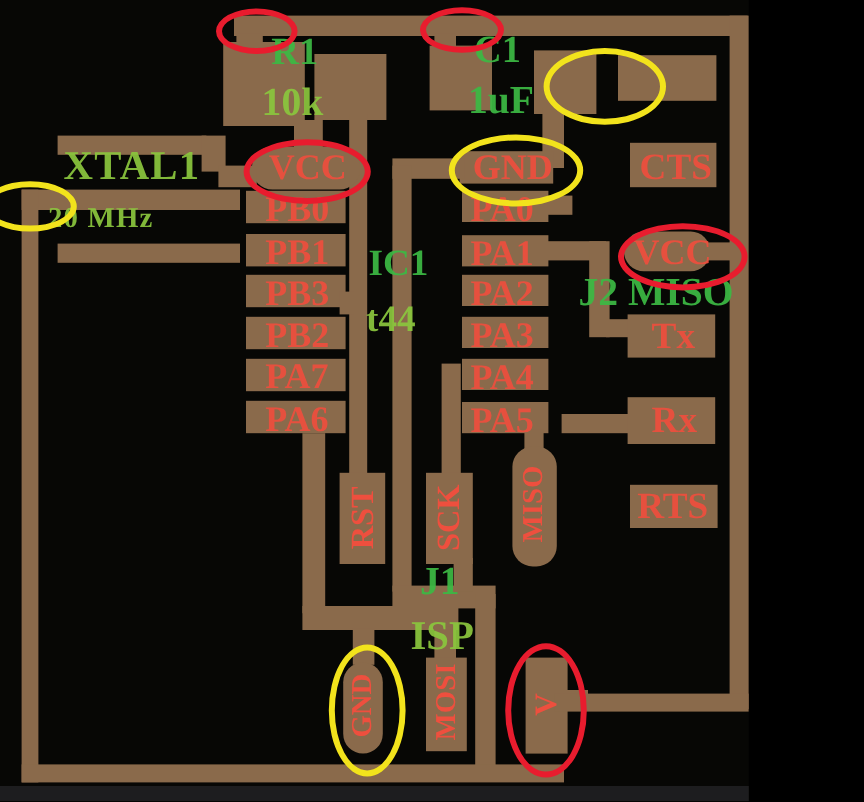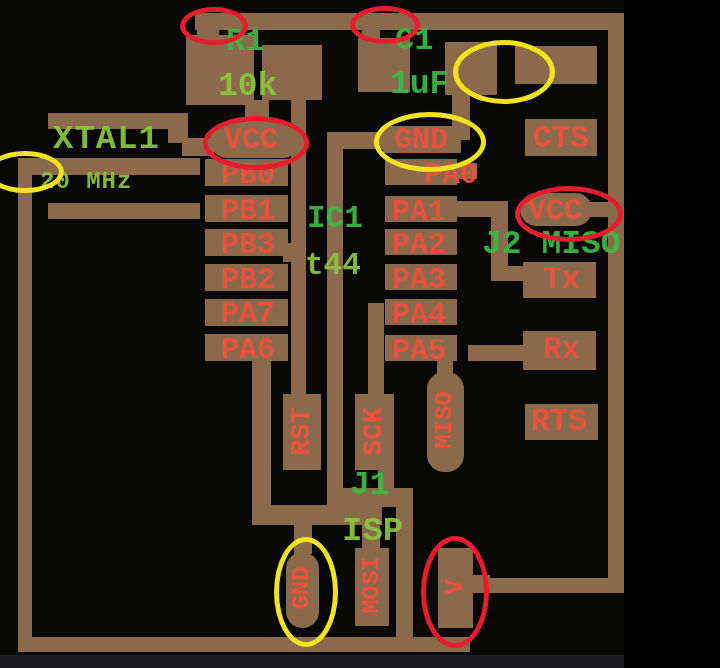--- a/index.html
+++ b/index.html
@@ -1,19 +1,19 @@
 <!DOCTYPE html>
 <html style="--background: #070705; --copper: #8a6a4b; --green: #3cb944; --lime: #8bc63e; --red_text: #ee4f3e; --annotation_red: #e81c2e; --annotation_yellow: #f2e31c; --bottom_bar: #1d1d1f;"><head>
 <meta charset="utf-8">
 <style>
   html,body{margin:0;padding:0;background:#000;}
   #board{
     position:relative;width:624px;height:668px;overflow:hidden;
     background:var(--background,#070705);
-    font-family:Liberation Mono, monospace;
+    font-family:Liberation Serif, serif;
   }
   .cu{position:absolute;background:var(--copper,#8a6a4b);}
   .pill{border-radius:17px;}
   .lab{
     position:absolute;font-weight:bold;line-height:1;white-space:pre;
     font-size:30px;letter-spacing:0px;opacity:.93;
   }
   .green{color:var(--green,#3cb944);}
   .lime{color:var(--lime,#8bc63e);}
   .red{color:var(--red_text,#ee4f3e);}
@@ -119,21 +119,21 @@
   <div class="lab red" style="left:221px;top:196px;">PB1</div>
   <div class="lab red" style="left:221px;top:230px;">PB3</div>
   <div class="lab red" style="left:221px;top:265px;">PB2</div>
   <div class="lab red" style="left:221px;top:299px;">PA7</div>
   <div class="lab red" style="left:221px;top:335px;">PA6</div>
 
   <div class="lab green" style="left:307px;top:203px;font-size:31px;">IC1</div>
   <div class="lab lime" style="left:305px;top:250px;font-size:31px;">t44</div>
   <div class="lab red" style="left:394px;top:125px;">GND</div>
 
-  <div class="lab red" style="left:392px;top:160px;margin-left:32px;">PA0</div>
+  <div class="lab red" style="left:392px;top:160px;">PA0</div>
   <div class="lab red" style="left:392px;top:197px;">PA1</div>
   <div class="lab red" style="left:392px;top:230px;">PA2</div>
   <div class="lab red" style="left:392px;top:265px;">PA3</div>
   <div class="lab red" style="left:392px;top:300px;">PA4</div>
   <div class="lab red" style="left:392px;top:336px;">PA5</div>
 
   <div class="lab red" style="left:533px;top:123px;font-size:31px;">CTS</div>
   <div class="lab red" style="left:528px;top:196px;">VCC</div>
   <div class="lab green" style="left:482px;top:228px;font-size:33px;">J2 MISO</div>
   <div class="lab red" style="left:543px;top:264px;font-size:31px;">Tx</div>

